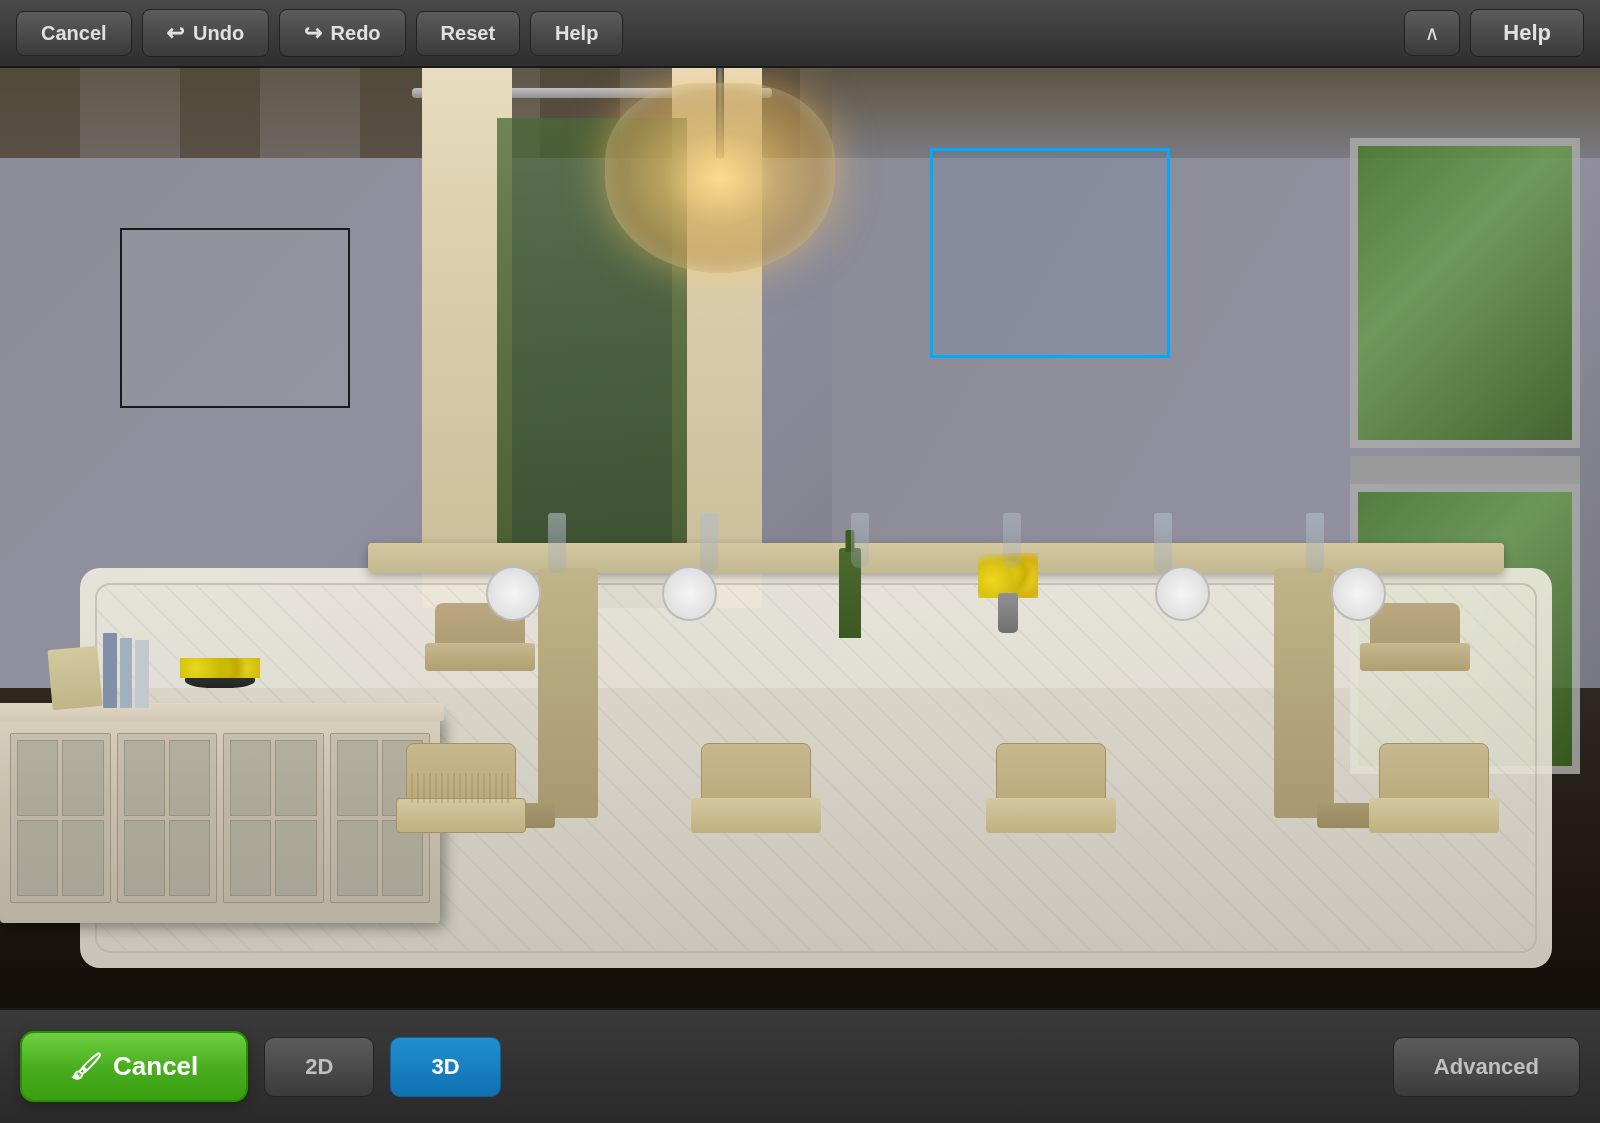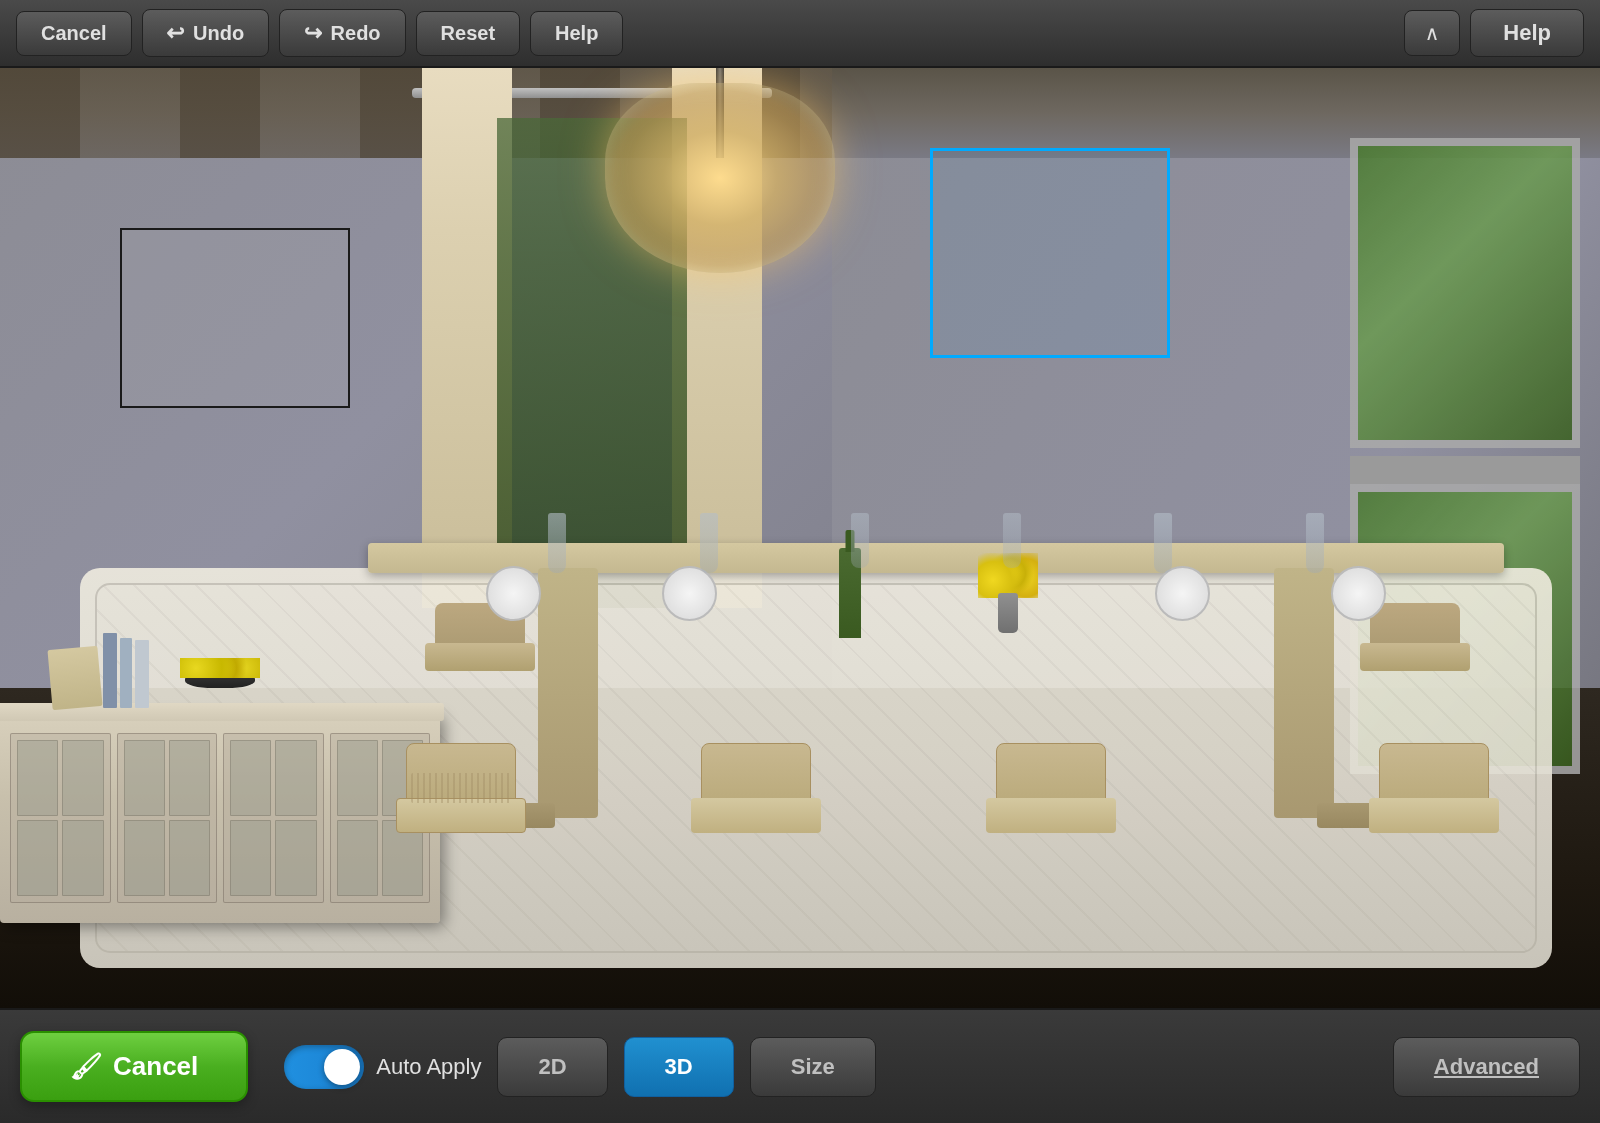--- a/index.html
+++ b/index.html
@@ -397,21 +397,20 @@
       border: 1px solid #222;
       border-radius: 10px;
       color: #c0c0c0;
       font-size: 22px;
       font-weight: 600;
       padding: 16px 40px;
       cursor: pointer;
       margin-left: auto;
       min-width: 160px;
       text-align: center;
-      text-decoration: underline;
     }
   </style>
 </head>
 <body>
 
 <div id="top-toolbar">
   <button class="toolbar-btn">Cancel</button>
   <button class="toolbar-btn">
     <span style="font-size:22px;">↩</span>
     <span>Undo</span>
@@ -581,28 +580,21 @@
 
 </div>
 
 <div id="bottom-toolbar">
 
   <button class="apply-btn">
     <span style="font-size:26px;">🖌</span>
     <span>Cancel</span>
   </button>
 
-  <div class="auto-apply-area">
-    <div class="toggle-switch">
-      <div class="toggle-knob"></div>
-    </div>
-    <span class="auto-apply-label">Auto Apply</span>
-  </div>
 
   <button class="view-btn">2D</button>
 
   <button class="view-btn active">3D</button>
 
-  <button class="size-btn">Size</button>
 
   <button class="advanced-btn">Advanced</button>
 
 </div>
 
 </body></html>

